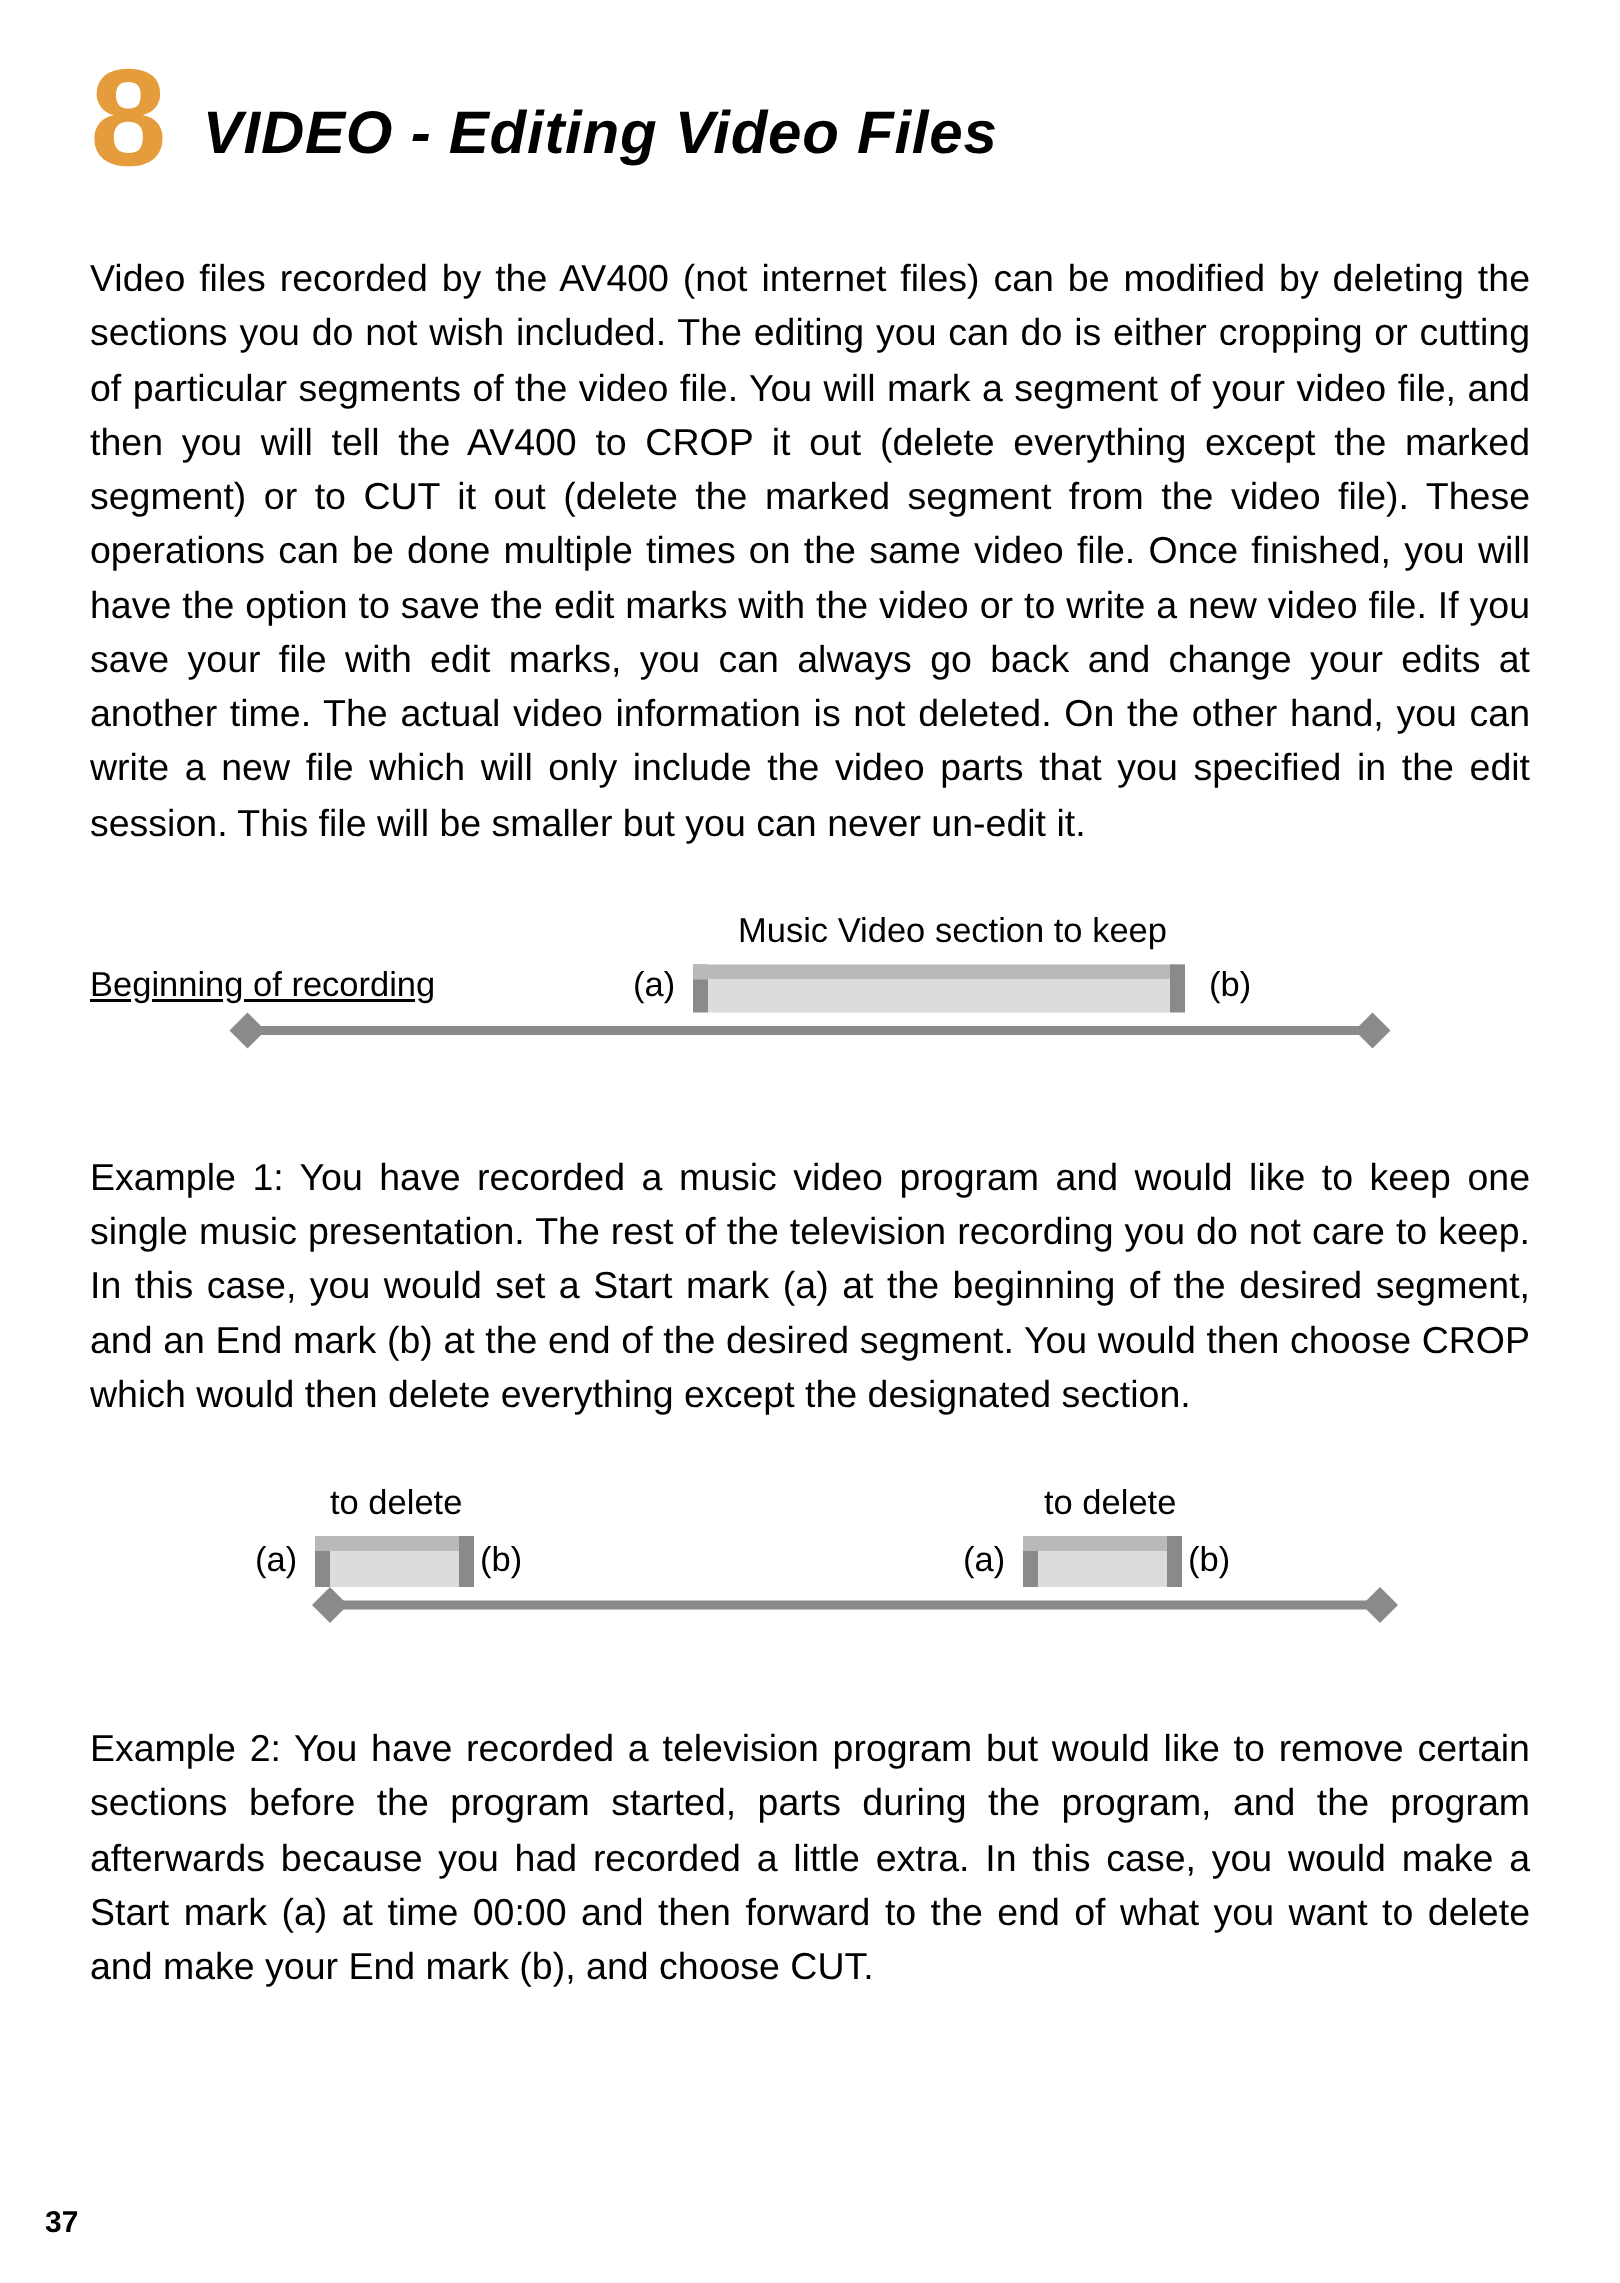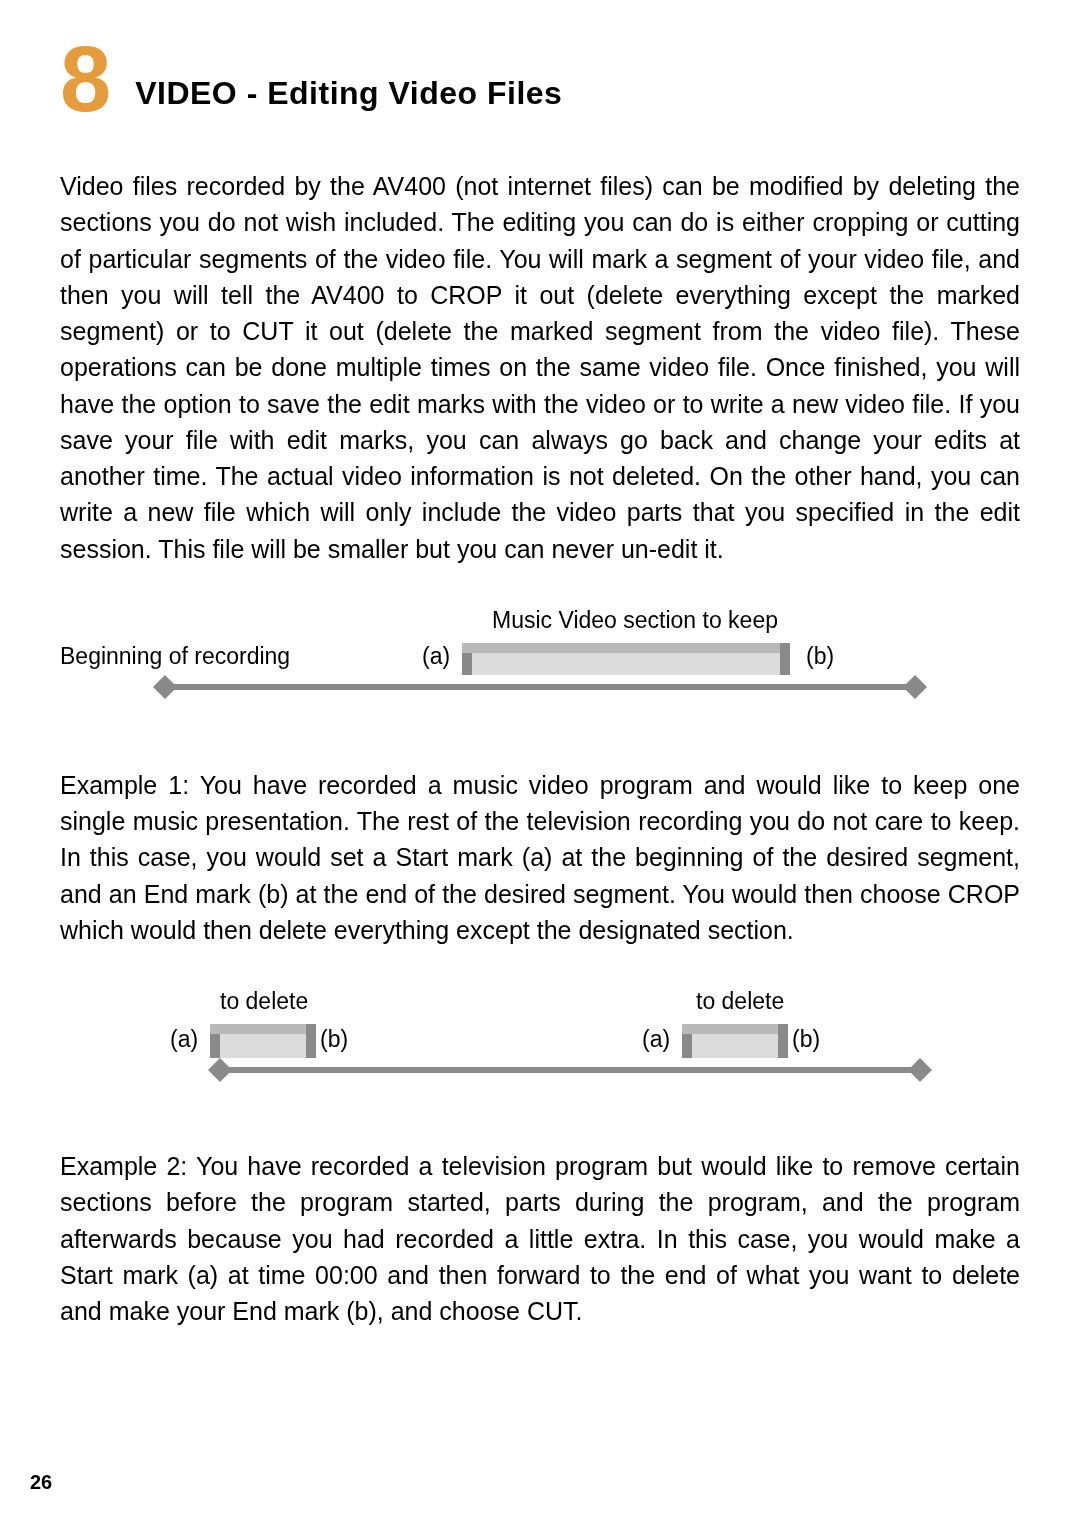--- a/index.html
+++ b/index.html
@@ -19,25 +19,26 @@
       gap: 28px;
     }
     .chapter-num {
       font-size: 92px;
       font-weight: 900;
       color: #e59c3c;
       line-height: 0.85;
       letter-spacing: -4px;
     }
     .chapter-title {
-      font-size: 32px;
+      font-size: 40px;
       font-weight: 700;
       font-family: Verdana, Geneva, sans-serif;
       padding-bottom: 6px;
       letter-spacing: 0.5px;
+      font-style: italic;
     }
     .body-text {
       font-size: 25px;
       line-height: 1.45;
       text-align: justify;
       margin: 0 0 40px 0;
     }
     .underline { }
     .diagram-area {
       margin: 16px 0 50px 0;
@@ -71,21 +72,21 @@
   <div class="chapter-num">8</div>
   <div class="chapter-title">VIDEO - Editing Video Files</div>
 </div>
 
 <p class="body-text">
   <span>Video files </span><span class="underline">recorded by the AV400</span><span> (not internet files) can be modified by deleting the sections you do not wish included. The editing you can do is either cropping or cutting of particular segments of the video file. You will mark a segment of your video file, and then you will tell the AV400 to CROP it out (delete everything except the marked segment) or to CUT it out (delete the marked segment from the video file). These operations can be done multiple times on the same video file. Once finished, you will have the option to save the edit marks with the video or to write a new video file. If you save your file with edit marks, you can always go back and change your edits at another time. The actual video information is not deleted. On the other hand, you can write a new file which will only include the video parts that you specified in the edit session. This file will be smaller but you can never un-edit it.</span>
 </p>
 
 <div class="diagram-area">
   <span class="dlabel" style="left:432px;top:0;">Music Video section to keep</span>
-  <span class="dlabel" style="left:0;top:36px;">Beginning of recording</span>
+  <span class="dlabel" style="left:0;top:36px;text-decoration:underline;">Beginning of recording</span>
   <span class="dlabel" style="left:362px;top:36px;">(a)</span>
   <span class="dlabel" style="left:746px;top:36px;">(b)</span>
   <svg width="960" height="110" style="position:absolute;left:0;top:0;">
 
     <line x1="105" y1="80" x2="855" y2="80" stroke="#8a8a8a" stroke-width="6"></line>
 
     <polygon points="105,68 117,80 105,92 93,80" fill="#8a8a8a"></polygon>
 
     <polygon points="855,68 867,80 855,92 843,80" fill="#8a8a8a"></polygon>
 
@@ -120,13 +121,13 @@
 
     <rect x="562" y="36" width="10" height="34" fill="#8a8a8a"></rect>
     <rect x="562" y="36" width="106" height="10" fill="#b9b9b9"></rect>
     <rect x="658" y="36" width="10" height="34" fill="#8a8a8a"></rect>
     <rect x="572" y="46" width="86" height="24" fill="#dcdcdc"></rect>
   </svg>
 </div>
 
 <p class="body-text">Example 2: You have recorded a television program but would like to remove certain sections before the program started, parts during the program, and the program afterwards because you had recorded a little extra. In this case, you would make a Start mark (a) at time 00:00 and then forward to the end of what you want to delete and make your End mark (b), and choose CUT.</p>
 
-<div class="pagenum">26</div>
+<div class="pagenum">37</div>
 
 </body></html>

